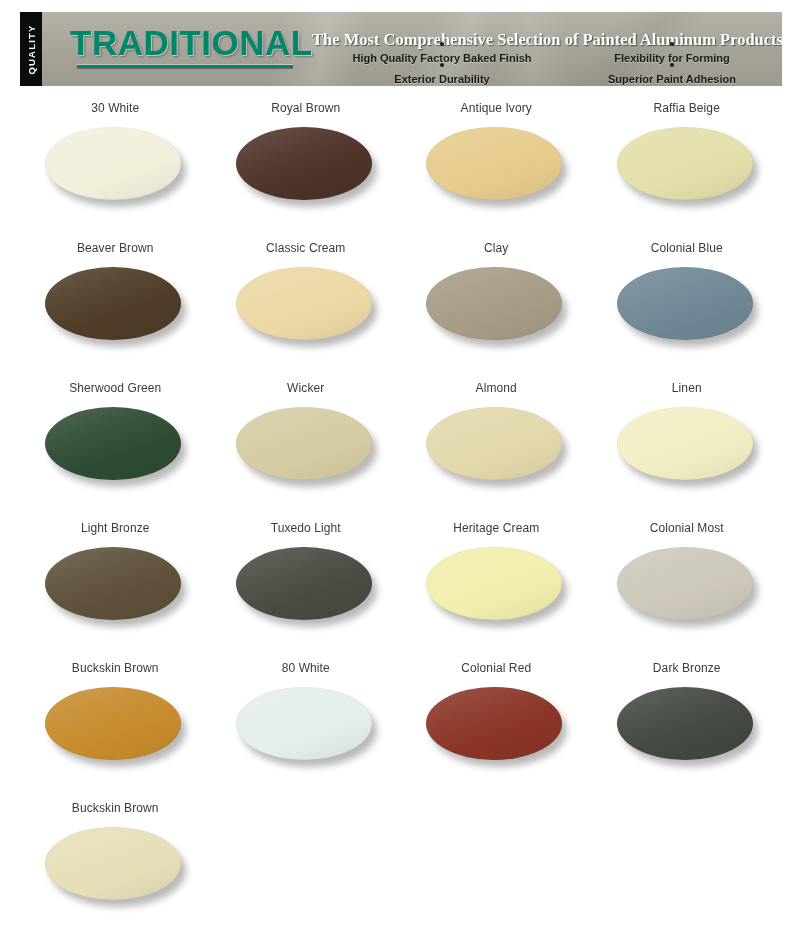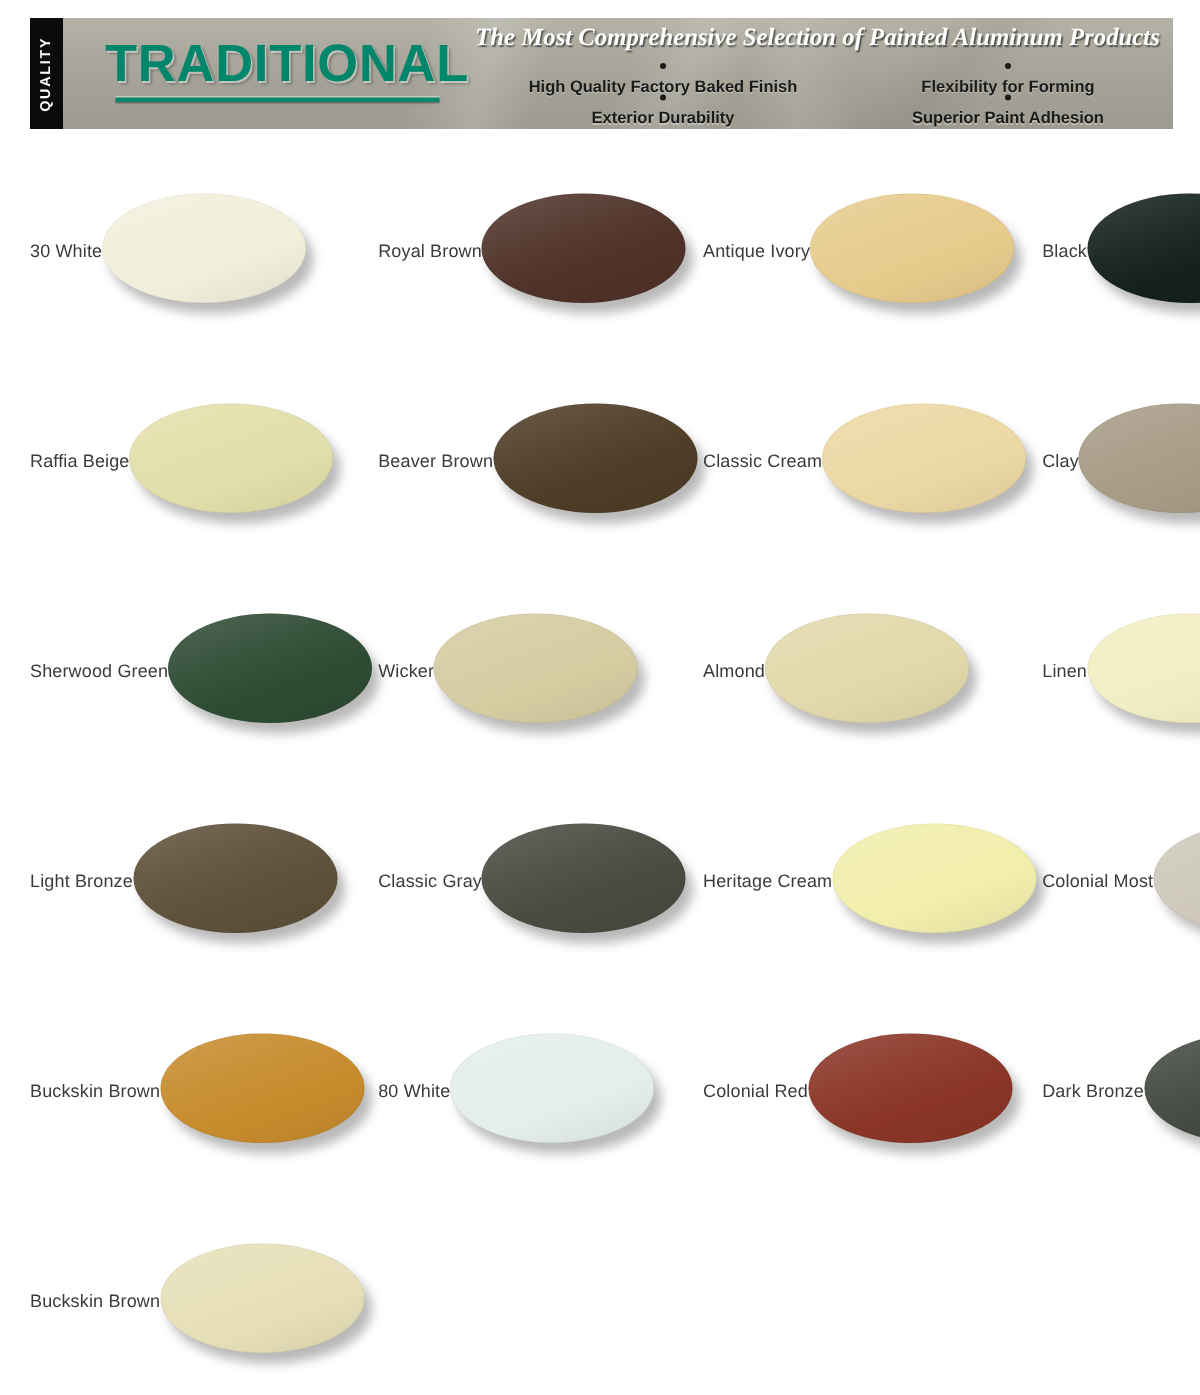--- a/index.html
+++ b/index.html
@@ -72,25 +72,24 @@
   .brand-rule {
     margin: 4px auto 0 auto;
     width: 216px;
     height: 3px;
     background: #00866b;
     box-shadow: 0 1px 1px rgba(0,0,0,0.35), 0 -1px 0 rgba(255,255,255,0.4);
   }
   .tagline {
     position: absolute;
     left: 292px;
-    top: 3px;
+    top: 18px;
     width: 466px;
     text-align: center;
     font-family: "Liberation Serif", serif;
-    font-style: italic;
     font-weight: bold;
     font-size: 16.5px;
     color: #ffffff;
     text-shadow: 1px 1px 1px rgba(0,0,0,0.55);
     white-space: nowrap;
   }
   .bullets {
     position: absolute;
     left: 300px;
     top: 30px;
@@ -125,21 +124,21 @@
     left: 20px;
     top: 92px;
     width: 762px;
     display: grid;
     grid-template-columns: repeat(4, 1fr);
     grid-auto-rows: 140px;
   }
   .cell {
     position: relative;
     display: flex;
-    flex-direction: row;
+    flex-direction: column;
     align-items: center;
   }
   .swatch-label {
     font-family: "Liberation Sans", sans-serif;
     font-size: 12px;
     color: #3b3b3b;
     letter-spacing: 0.1px;
     margin-top: 9px;
     text-align: center;
     white-space: nowrap;
@@ -224,26 +223,20 @@
         <div class="chip" style="background: rgb(79, 50, 40);"></div>
       </div>
     </div>
     <div class="cell">
       <div class="swatch-label">Antique Ivory</div>
       <div class="chip-wrap">
         <div class="chip" style="background: rgb(230, 203, 140);"></div>
       </div>
     </div>
     <div class="cell">
-      <div class="swatch-label">Black</div>
-      <div class="chip-wrap">
-        <div class="chip" style="background: rgb(19, 32, 27);"></div>
-      </div>
-    </div>
-    <div class="cell">
       <div class="swatch-label">Raffia Beige</div>
       <div class="chip-wrap">
         <div class="chip" style="background: rgb(227, 223, 170);"></div>
       </div>
     </div>
     <div class="cell">
       <div class="swatch-label">Beaver Brown</div>
       <div class="chip-wrap">
         <div class="chip" style="background: rgb(78, 60, 38);"></div>
       </div>
@@ -254,20 +247,26 @@
         <div class="chip" style="background: rgb(236, 216, 164);"></div>
       </div>
     </div>
     <div class="cell">
       <div class="swatch-label">Clay</div>
       <div class="chip-wrap">
         <div class="chip" style="background: rgb(167, 155, 134);"></div>
       </div>
     </div>
     <div class="cell">
+      <div class="swatch-label">Colonial Blue</div>
+      <div class="chip-wrap">
+        <div class="chip" style="background: rgb(111, 135, 149);"></div>
+      </div>
+    </div>
+    <div class="cell">
       <div class="swatch-label">Sherwood Green</div>
       <div class="chip-wrap">
         <div class="chip" style="background: rgb(46, 75, 51);"></div>
       </div>
     </div>
     <div class="cell">
       <div class="swatch-label">Wicker</div>
       <div class="chip-wrap">
         <div class="chip" style="background: rgb(213, 204, 162);"></div>
       </div>
@@ -284,21 +283,21 @@
         <div class="chip" style="background: rgb(242, 238, 195);"></div>
       </div>
     </div>
     <div class="cell">
       <div class="swatch-label">Light Bronze</div>
       <div class="chip-wrap">
         <div class="chip" style="background: rgb(94, 80, 57);"></div>
       </div>
     </div>
     <div class="cell">
-      <div class="swatch-label">Classic Gray</div>
+      <div class="swatch-label">Tuxedo Light</div>
       <div class="chip-wrap">
         <div class="chip" style="background: rgb(75, 74, 65);"></div>
       </div>
     </div>
     <div class="cell">
       <div class="swatch-label">Heritage Cream</div>
       <div class="chip-wrap">
         <div class="chip" style="background: rgb(242, 238, 172);"></div>
       </div>
     </div>

